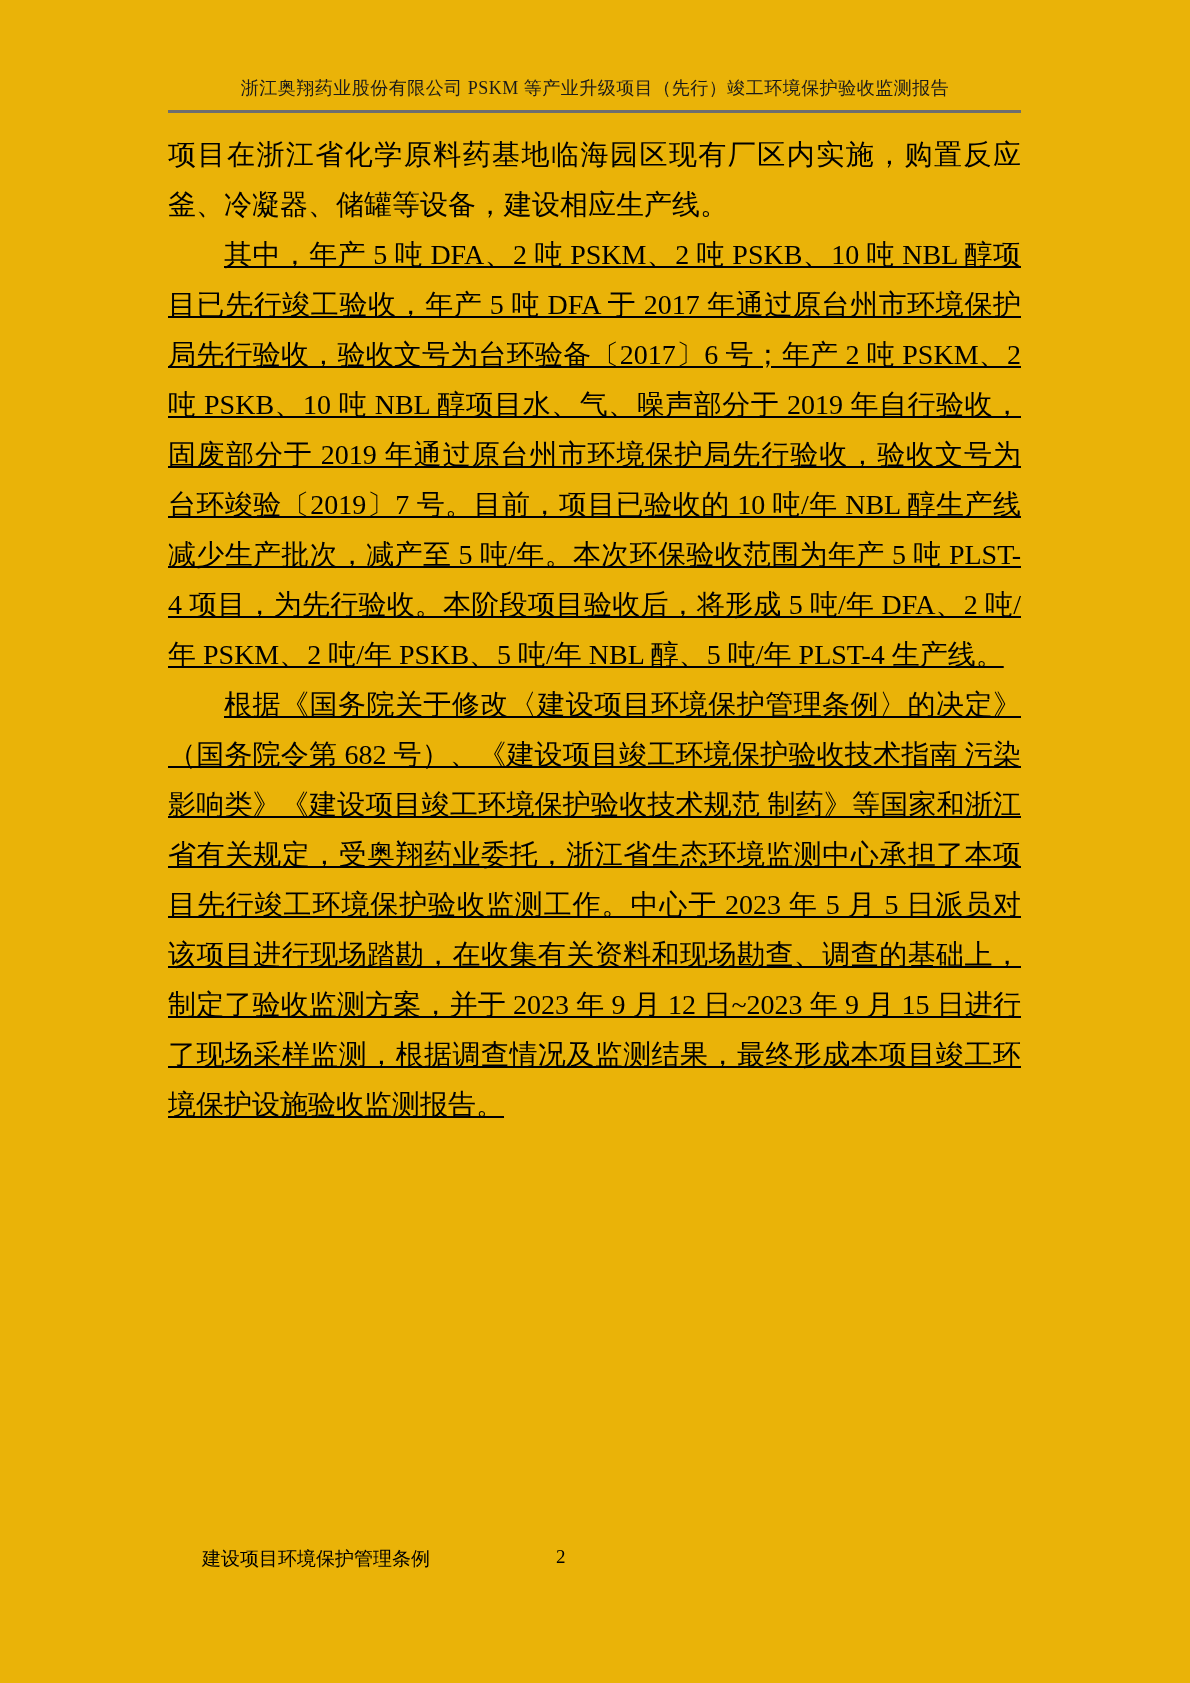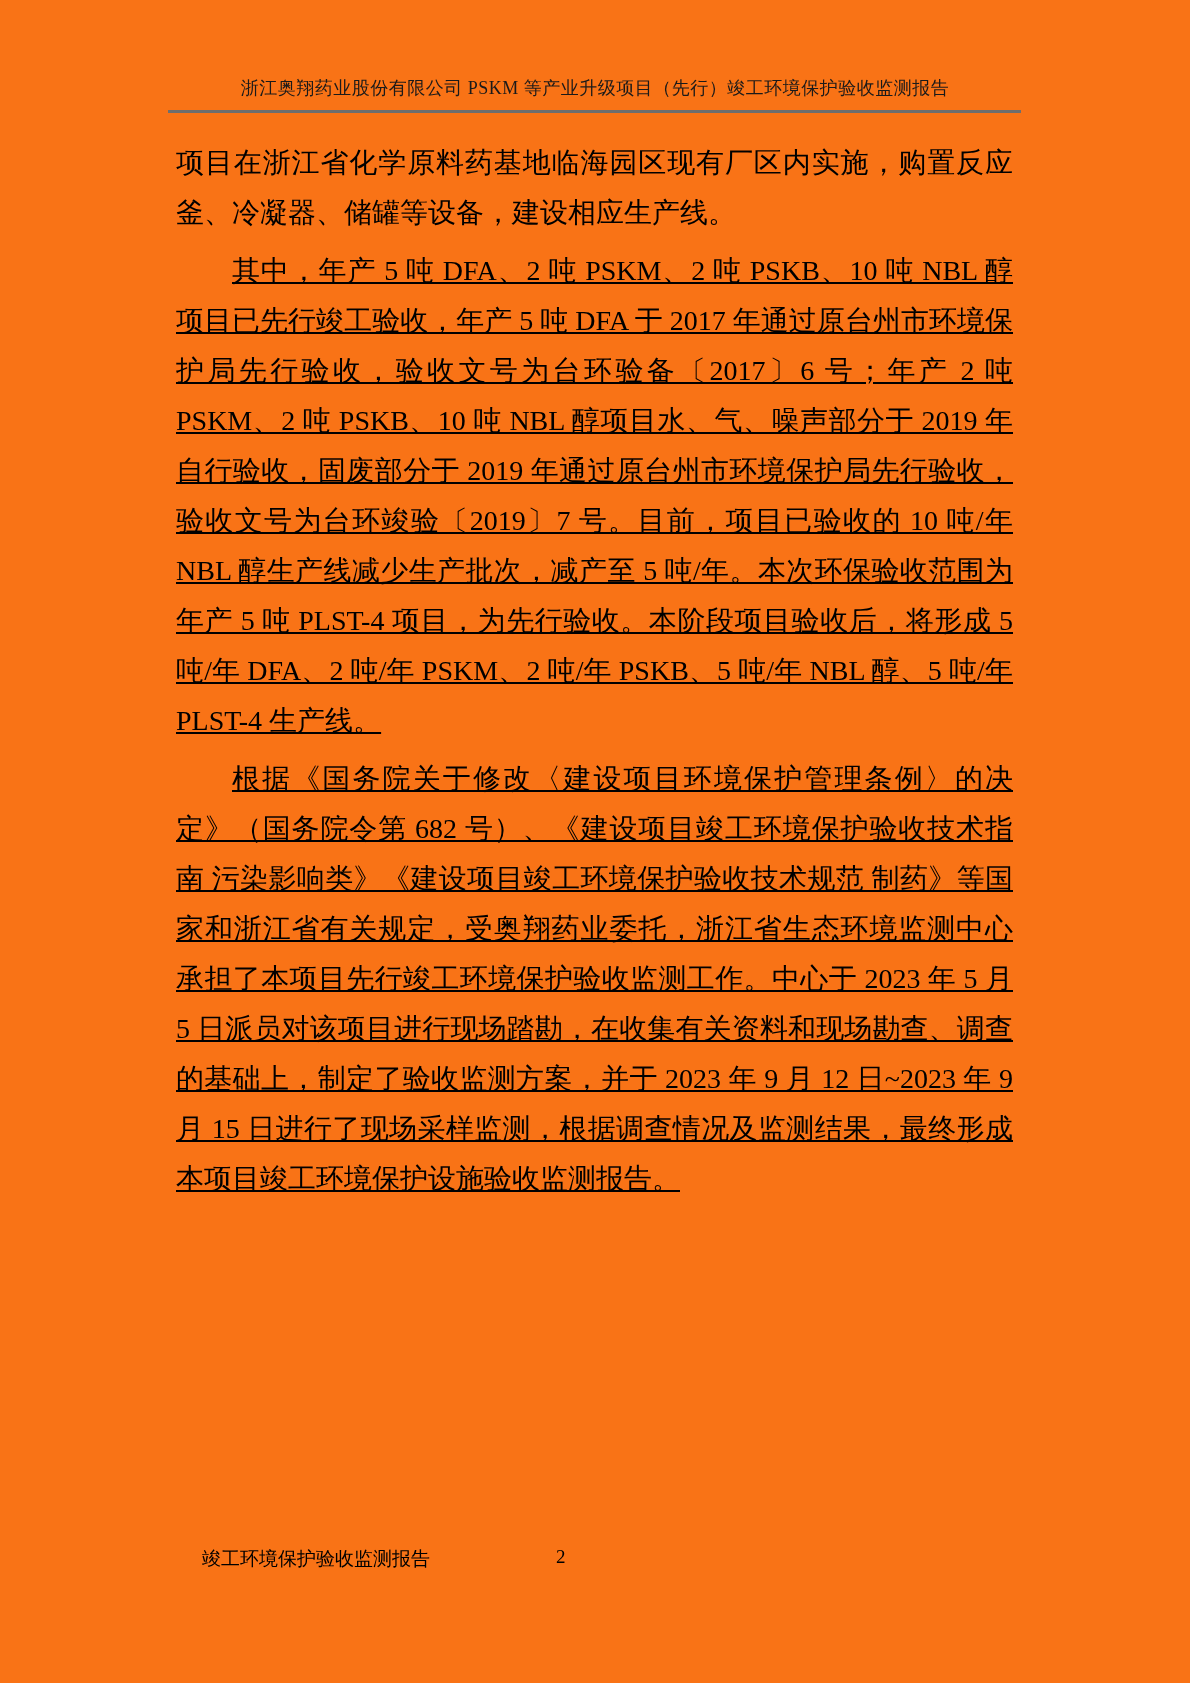--- a/index.html
+++ b/index.html
@@ -4,21 +4,21 @@
 <style>
   html, body {
     margin: 0;
     padding: 0;
     background: #ffffff;
   }
   .page {
     position: relative;
     width: 1190px;
     height: 1683px;
-    background: #f97316;
+    background: #eab308;
     color: #000000;
     font-family: "Liberation Serif", "DejaVu Serif", serif;
     overflow: hidden;
   }
   .header-title {
     position: absolute;
     top: 76px;
     left: 0;
     width: 100%;
     text-align: center;
@@ -38,21 +38,21 @@
   .body-text {
     position: absolute;
     top: 130px;
     left: 168px;
     width: 853px;
     font-size: 28px;
     line-height: 50px;
     text-align: justify;
   }
   .para {
-    margin: 8px;
+    margin: 0;
     padding: 0;
   }
   .para.indent {
     text-indent: 2em;
     text-decoration: underline;
   }
   .footer-org {
     position: absolute;
     top: 1546px;
     left: 202px;
@@ -75,17 +75,17 @@
     <div class="header-rule"></div>
   </div>
 
   <div class="body-text">
     <p class="para">项目在浙江省化学原料药基地临海园区现有厂区内实施，购置反应釜、冷凝器、储罐等设备，建设相应生产线。</p>
     <p class="para indent">其中，年产 5 吨 DFA、2 吨 PSKM、2 吨 PSKB、10 吨 NBL 醇项目已先行竣工验收，年产 5 吨 DFA 于 2017 年通过原台州市环境保护局先行验收，验收文号为台环验备〔2017〕6 号；年产 2 吨 PSKM、2 吨 PSKB、10 吨 NBL 醇项目水、气、噪声部分于 2019 年自行验收，固废部分于 2019 年通过原台州市环境保护局先行验收，验收文号为台环竣验〔2019〕7 号。目前，项目已验收的 10 吨/年 NBL 醇生产线减少生产批次，减产至 5 吨/年。本次环保验收范围为年产 5 吨 PLST-4 项目，为先行验收。本阶段项目验收后，将形成 5 吨/年 DFA、2 吨/年 PSKM、2 吨/年 PSKB、5 吨/年 NBL 醇、5 吨/年 PLST-4 生产线。</p>
     <p class="para indent">根据《国务院关于修改〈建设项目环境保护管理条例〉的决定》（国务院令第 682 号）、《建设项目竣工环境保护验收技术指南  污染影响类》《建设项目竣工环境保护验收技术规范  制药》等国家和浙江省有关规定，受奥翔药业委托，浙江省生态环境监测中心承担了本项目先行竣工环境保护验收监测工作。中心于 2023 年 5 月 5 日派员对该项目进行现场踏勘，在收集有关资料和现场勘查、调查的基础上，制定了验收监测方案，并于 2023 年 9 月 12 日~2023 年 9 月 15 日进行了现场采样监测，根据调查情况及监测结果，最终形成本项目竣工环境保护设施验收监测报告。</p>
   </div>
 
   <div>
-    <span class="footer-org">竣工环境保护验收监测报告</span>
+    <span class="footer-org">建设项目环境保护管理条例</span>
     <span class="footer-page">2</span>
   </div>
 
 </div>
 
 </body></html>

